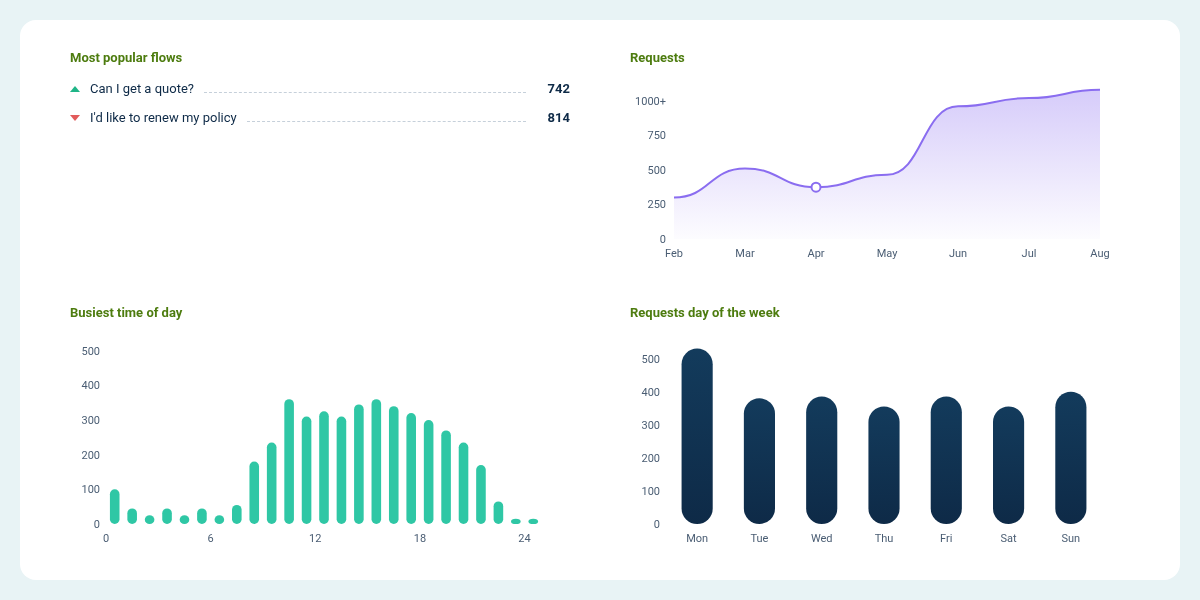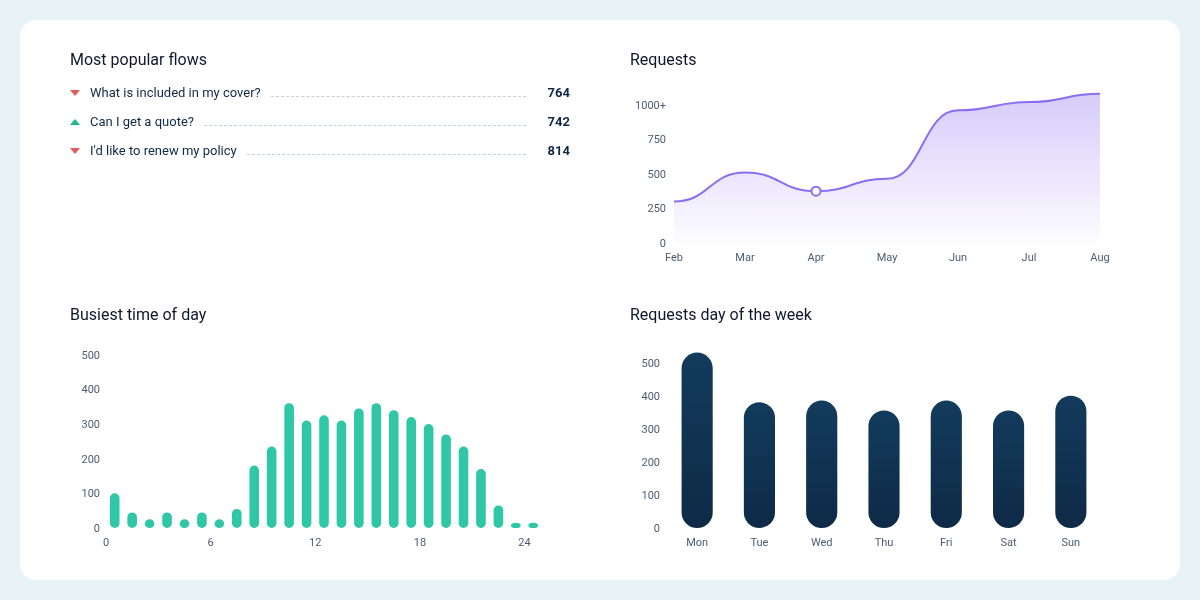--- a/index.html
+++ b/index.html
@@ -18,23 +18,23 @@
     height: 100%;
     padding: 30px 50px 20px 50px;
     display: grid;
     grid-template-columns: 1fr 1fr;
     grid-template-rows: auto auto;
     column-gap: 60px;
     row-gap: 30px;
   }
   .panel { display: flex; flex-direction: column; }
   h3.title {
-    font-size: 16px;
-    font-weight: 400;
-    color: #0f172a;
+    font-size: 13px;
+    font-weight: 700;
+    color: #4d7c0f;
     margin-bottom: 16px;
   }
   
   .flow-list { display: flex; flex-direction: column; gap: 14px; }
   .flow-row {
     display: flex;
     align-items: center;
     font-size: 13px;
     color: #0e2a47;
   }
@@ -67,26 +67,20 @@
   .marker { fill: #fff; stroke: #8a6df0; stroke-width: 2; }
 </style>
 </head>
 <body>
 
 <div class="card">
 
   <div class="panel">
     <h3 class="title">Most popular flows</h3>
     <div class="flow-list" id="flow-list">
-        <div class="flow-row">
-          <span class="trend down"></span>
-          <span class="flow-label">What is included in my cover?</span>
-          <span class="flow-dots"></span>
-          <span class="flow-count">764</span>
-        </div>
         <div class="flow-row">
           <span class="trend up"></span>
           <span class="flow-label">Can I get a quote?</span>
           <span class="flow-dots"></span>
           <span class="flow-count">742</span>
         </div>
         <div class="flow-row">
           <span class="trend down"></span>
           <span class="flow-label">I'd like to renew my policy</span>
           <span class="flow-dots"></span>

